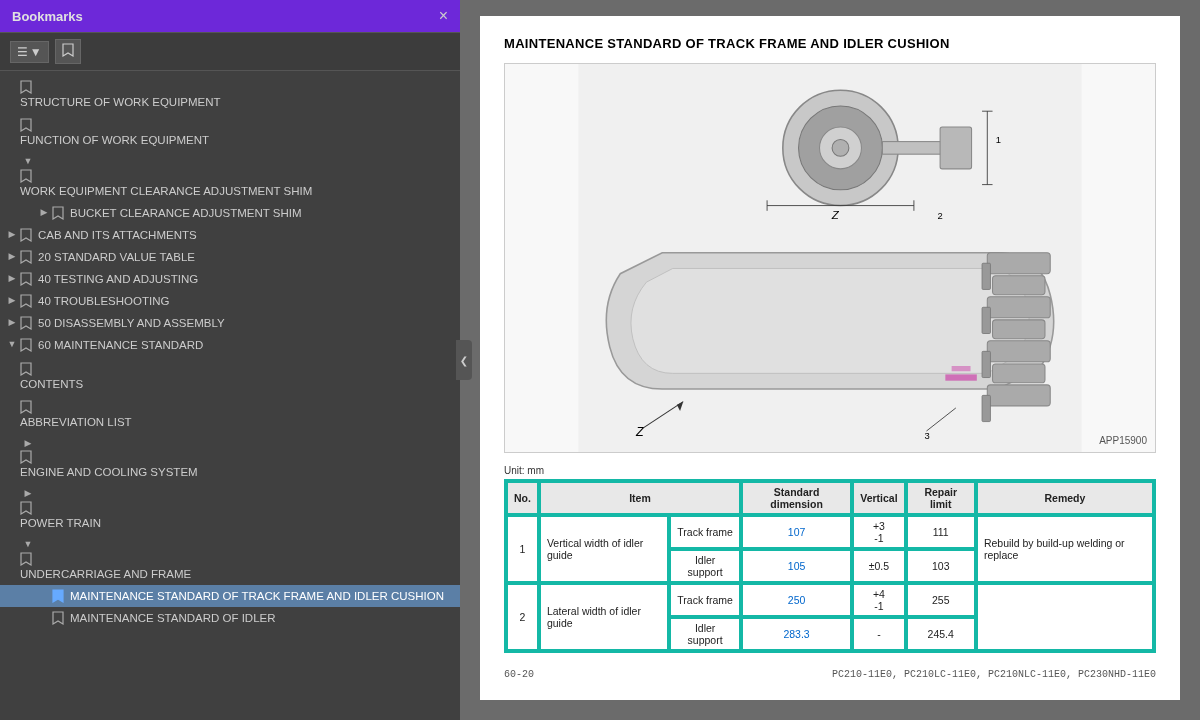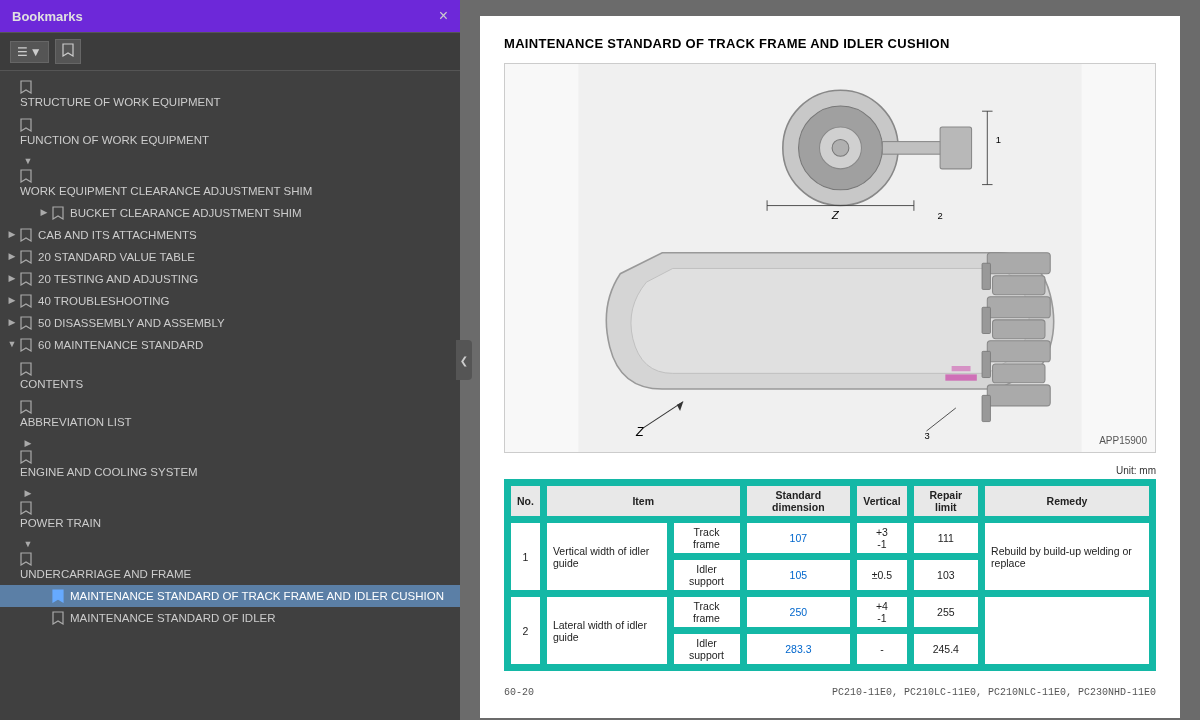--- a/index.html
+++ b/index.html
@@ -170,35 +170,35 @@
       right: 8px;
       font-size: 10px;
       color: #555;
     }
 
     .table-section {
       margin-top: 8px;
     }
 
     .unit-row {
-      text-align: right;
+      text-align: left;
       font-size: 10px;
       color: #333;
       margin-bottom: 3px;
     }
 
     .data-table {
       width: 100%;
       border-collapse: collapse;
       font-size: 10.5px;
       color: #222;
     }
 
     .data-table th, .data-table td {
-      border: 7px solid #14b8a6;
+      border: 4px solid #14b8a6;
       padding: 3px 6px;
       text-align: center;
       vertical-align: middle;
     }
 
     .data-table th {
       background: #e8e8e8;
       font-weight: bold;
     }
 
@@ -317,21 +317,21 @@
         </span>
         <span class="item-label">20 STANDARD VALUE TABLE</span>
       </div>
       <div class="tree-item indent-0">
         <span class="expand-btn">▶</span>
         <span class="bookmark-icon">
           <svg width="12" height="14" viewBox="0 0 12 14" fill="none" xmlns="http://www.w3.org/2000/svg">
             <path d="M1 1h10v12l-5-3-5 3V1z" stroke="#aaa" stroke-width="1.2"></path>
           </svg>
         </span>
-        <span class="item-label">20 TESTING AND ADJUSTING</span>
+        <span class="item-label">40 TESTING AND ADJUSTING</span>
       </div>
       <div class="tree-item indent-0">
         <span class="expand-btn">▶</span>
         <span class="bookmark-icon">
           <svg width="12" height="14" viewBox="0 0 12 14" fill="none" xmlns="http://www.w3.org/2000/svg">
             <path d="M1 1h10v12l-5-3-5 3V1z" stroke="#aaa" stroke-width="1.2"></path>
           </svg>
         </span>
         <span class="item-label">40 TROUBLESHOOTING</span>
       </div>

